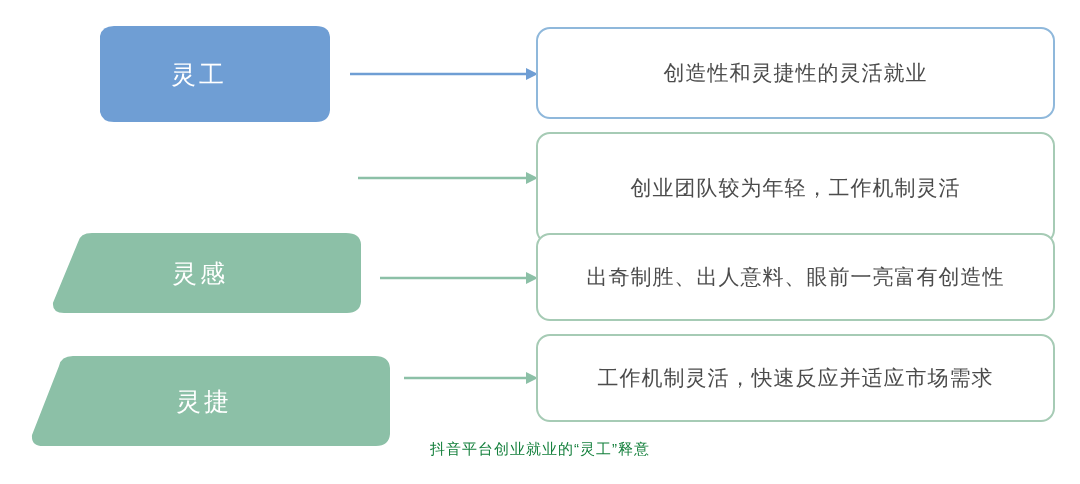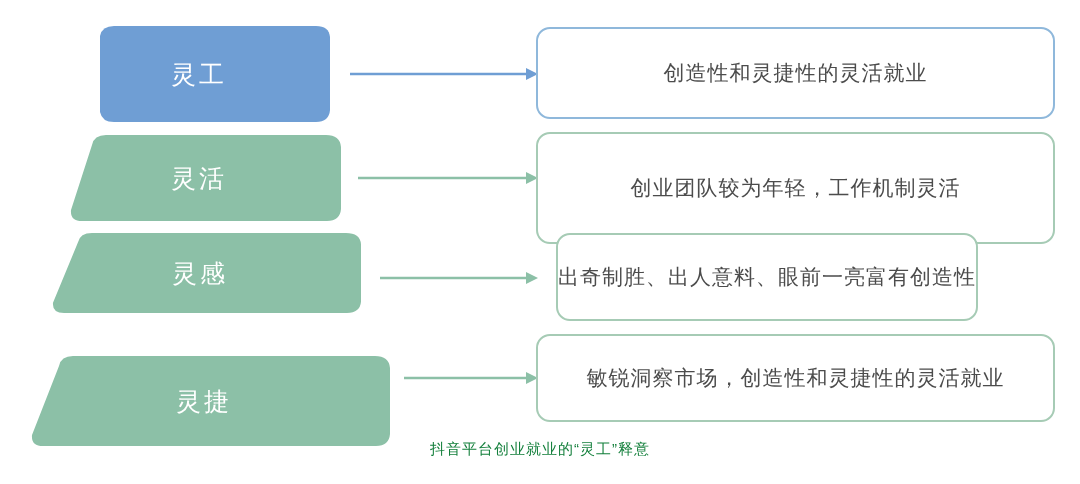--- a/index.html
+++ b/index.html
@@ -102,26 +102,20 @@
     <svg width="188" height="20" viewBox="0 0 188 20">
       <line x1="0" y1="10" x2="176" y2="10" stroke="#6f9ed4" stroke-width="2.6"></line>
       <path d="M 176,4 L 188,10 L 176,16 Z" fill="#6f9ed4"></path>
     </svg>
   </div>
 
   <div class="desc-box" style="left:536px; top:27px; width:519px; height:92px;">
     <span class="desc-text">创造性和灵捷性的灵活就业</span>
   </div>
 
-  <div class="pyramid-layer" style="left:68px; top:135px; width:274px; height:86px;">
-    <svg class="pyramid-shape" viewBox="0 0 274 86" preserveAspectRatio="none">
-      <path d="M 24,10 Q 26,0 38,0 L 258,0 Q 272,0 273,12 L 273,74 Q 272,86 259,86 L 14,86 Q 2,86 3,75 Z" fill="#8cc0a7"></path>
-    </svg>
-    <span class="pyramid-label">灵活</span>
-  </div>
 
   <div class="arrow" style="left:358px; top:168px; width:180px;">
     <svg width="180" height="20" viewBox="0 0 180 20">
       <line x1="0" y1="10" x2="168" y2="10" stroke="#8cc0a7" stroke-width="2.6"></line>
       <path d="M 168,4 L 180,10 L 168,16 Z" fill="#8cc0a7"></path>
     </svg>
   </div>
 
   <div class="desc-box green" style="left:536px; top:132px; width:519px; height:112px;">
     <span class="desc-text">创业团队较为年轻，工作机制灵活</span>
@@ -134,37 +128,37 @@
     <span class="pyramid-label">灵感</span>
   </div>
 
   <div class="arrow" style="left:380px; top:268px; width:158px;">
     <svg width="158" height="20" viewBox="0 0 158 20">
       <line x1="0" y1="10" x2="146" y2="10" stroke="#8cc0a7" stroke-width="2.6"></line>
       <path d="M 146,4 L 158,10 L 146,16 Z" fill="#8cc0a7"></path>
     </svg>
   </div>
 
-  <div class="desc-box green" style="left:536px; top:233px; width:422px; height:88px;margin-left:20px;">
+  <div class="desc-box green" style="left:536px; top:233px; width:519px; height:88px;">
     <span class="desc-text">出奇制胜、出人意料、眼前一亮富有创造性</span>
   </div>
 
   <div class="pyramid-layer" style="left:29px; top:332px; width:362px; height:90px;margin-top:24px;">
     <svg class="pyramid-shape" viewBox="0 0 362 90" preserveAspectRatio="none">
       <path d="M 30,10 Q 32,0 44,0 L 346,0 Q 360,0 361,12 L 361,78 Q 360,90 347,90 L 14,90 Q 2,90 3,79 Z" fill="#8cc0a7"></path>
     </svg>
     <span class="pyramid-label">灵捷</span>
   </div>
 
   <div class="arrow" style="left:404px; top:368px; width:134px;">
     <svg width="134" height="20" viewBox="0 0 134 20">
       <line x1="0" y1="10" x2="122" y2="10" stroke="#8cc0a7" stroke-width="2.6"></line>
       <path d="M 122,4 L 134,10 L 122,16 Z" fill="#8cc0a7"></path>
     </svg>
   </div>
 
   <div class="desc-box green" style="left:536px; top:334px; width:519px; height:88px;">
-    <span class="desc-text">敏锐洞察市场，创造性和灵捷性的灵活就业</span>
+    <span class="desc-text">工作机制灵活，快速反应并适应市场需求</span>
   </div>
 
   <div id="caption">抖音平台创业就业的“灵工”释意</div>
 
 </div>
 
 </body></html>

